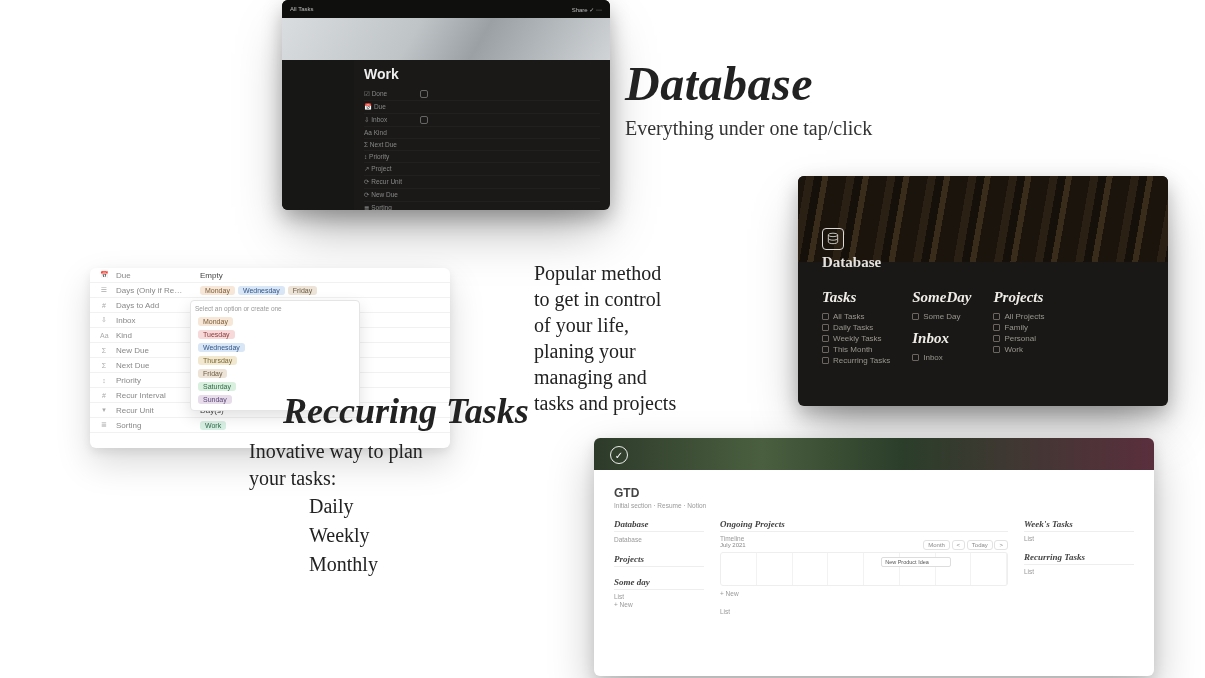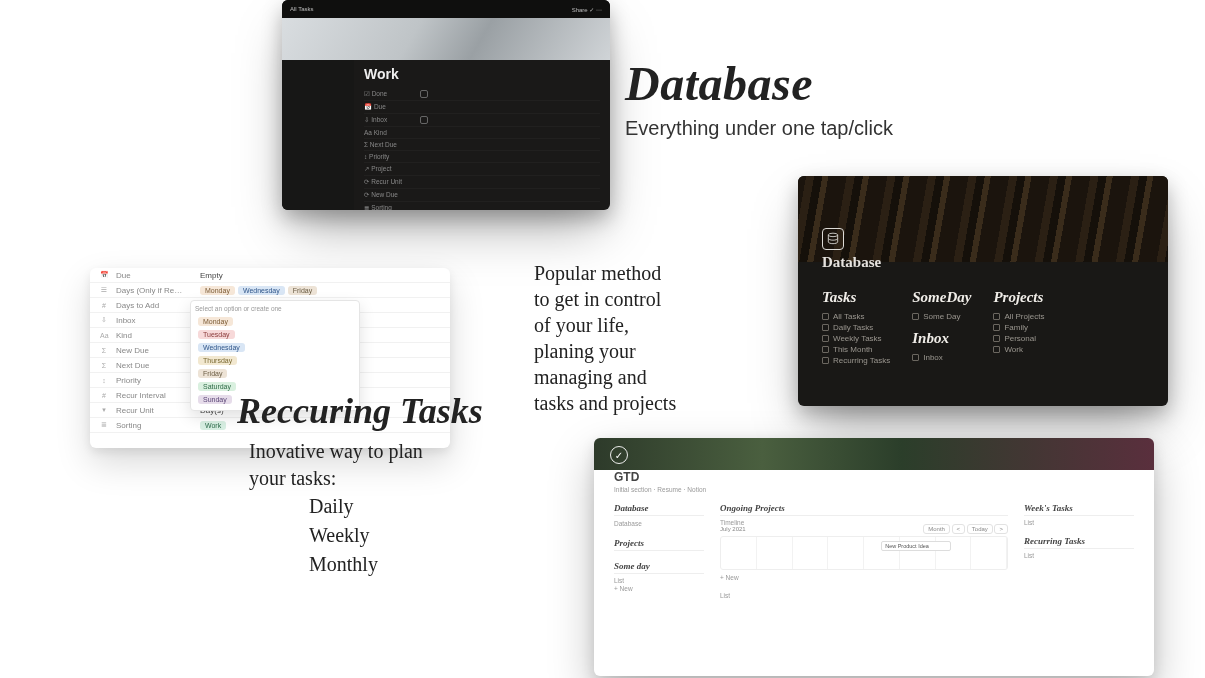--- a/index.html
+++ b/index.html
@@ -20,21 +20,21 @@
     top: 56px;
   }
   .mkt-database h1 {
     font-family: Georgia, "Times New Roman", serif;
     font-style: italic;
     font-weight: 700;
     font-size: 48px;
     letter-spacing: .5px;
   }
   .mkt-database p {
-    font-family: Liberation Sans, sans-serif;
+    font-family: Liberation Serif, serif;
     font-size: 20px;
     margin-top: 6px;
     color: #333;
   }
 
   .mkt-popular {
     position: absolute;
     left: 534px;
     top: 260px;
     font-family: Georgia, serif;
@@ -47,20 +47,21 @@
     position: absolute;
     left: 237px;
     top: 390px;
     width: 350px;
   }
   .mkt-recurring h1 {
     font-family: Georgia, serif;
     font-style: italic;
     font-weight: 700;
     font-size: 36px;
+    margin-left: 46px;
   }
   .mkt-recurring .sub {
     font-family: Georgia, serif;
     font-size: 20px;
     line-height: 1.35;
     margin-top: 6px;
     margin-left: 12px;
   }
   .mkt-recurring .bullets {
     font-family: Georgia, serif;
@@ -227,21 +228,21 @@
     background: linear-gradient(90deg,#2d3a2a 0%, #4a5f3f 30%, #2b3e2a 55%, #5a2f3d 100%);
     position:relative;
   }
   .card-gtd .hero .badge {
     position:absolute; left:16px; top:8px;
     width:18px;height:18px;border-radius:50%;
     border:1.5px solid rgba(255,255,255,.9);
     display:flex;align-items:center;justify-content:center;
     color:#fff; font-size:10px;
   }
-  .card-gtd .body { padding:0 20px; }
+  .card-gtd .body { padding:16px 20px; }
   .card-gtd h1 { font-size:12px; font-weight:700; }
   .card-gtd .crumb { font-size:6.5px; color:#999; margin-top:2px; }
   .card-gtd .grid {
     display:grid;
     grid-template-columns: 90px 1fr 110px;
     gap:16px;
     margin-top:10px;
   }
   .card-gtd h3 {
     font-family:Georgia,serif;

